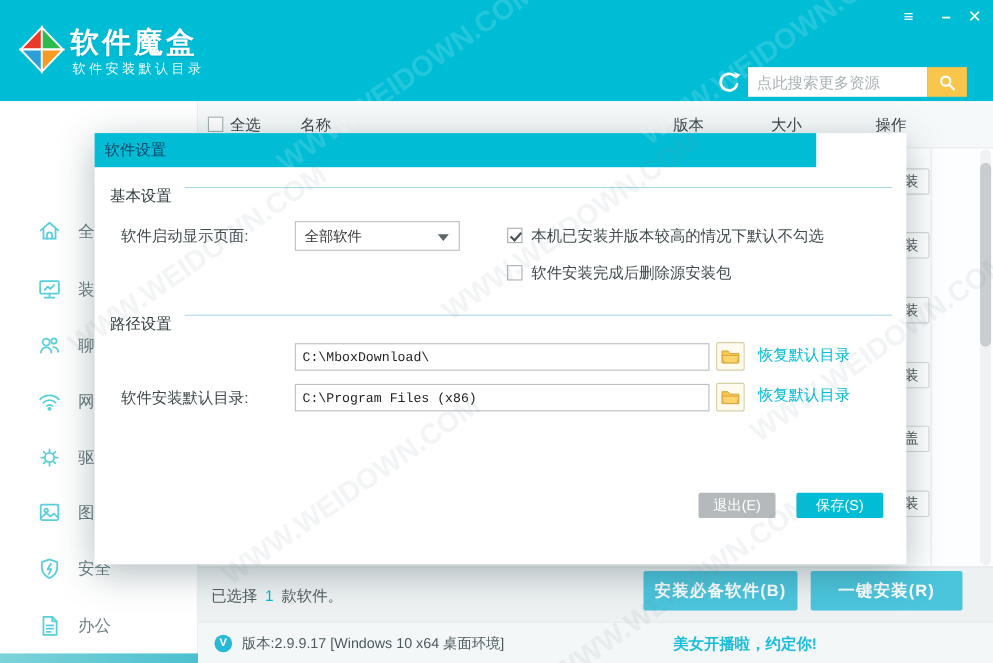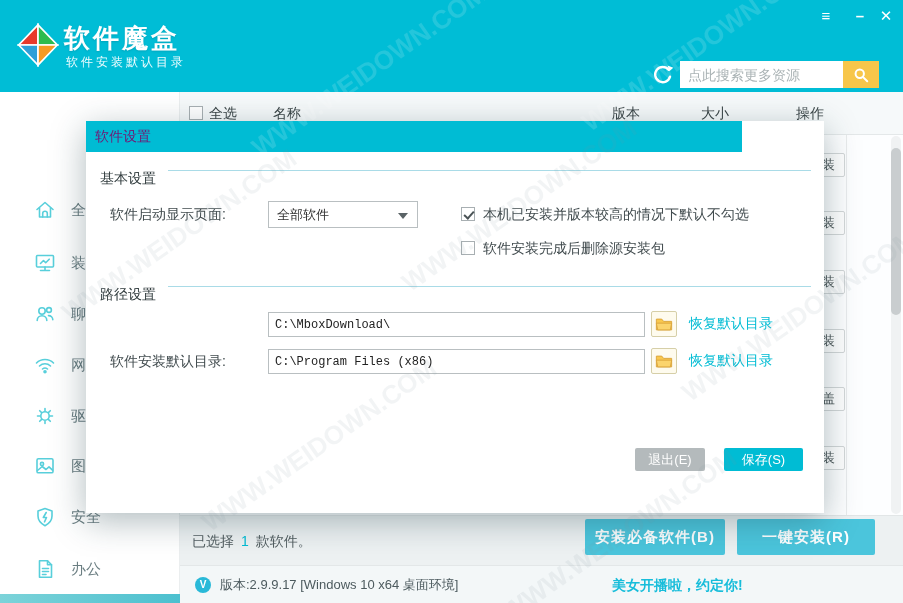--- a/index.html
+++ b/index.html
@@ -45,21 +45,21 @@
   .big-btn { position:absolute; top:3px; height:36px; background:#4BC5DC; color:#fff; font-size:15px; font-weight:bold; display:flex; align-items:center; justify-content:center; border-radius:2px; cursor:pointer; letter-spacing:1px; }
   .btn-essential { left:405px; width:140px; }
   .btn-oneclick { left:557px; width:138px; }
   .status-bar { left:180px; top:565px; width:723px; height:38px; background:#f3f7f8; border-top:1px solid #e3e7e8; z-index:1; }
   .v-badge { position:absolute; left:15px; top:11px; width:16px; height:16px; border-radius:50%; background:#29B9D8; color:#fff; font-size:10px; font-weight:bold; text-align:center; line-height:16px; }
   .version-text { position:absolute; left:40px; top:0; line-height:38px; font-size:13px; color:#4c5a5e; }
   .promo { position:absolute; left:432px; top:0; line-height:38px; font-size:14px; font-weight:bold; color:#17BDDA; cursor:pointer; }
 
   
   .dialog { left:86px; top:121px; width:738px; height:392px; background:#fff; box-shadow:0 8px 32px rgba(30,60,70,.35); z-index:20; }
-  .dlg-head { position:absolute; left:0; top:0; width:656px; height:31px; background:#00BCD4; color:#701a75; font-size:14px; line-height:31px; padding-left:9px; }
+  .dlg-head { position:absolute; left:0; top:0; width:656px; height:31px; background:#00BCD4; color:#0c4a6e; font-size:14px; line-height:31px; padding-left:9px; }
   .dlg-close { position:absolute; right:9px; top:4px; width:22px; height:22px; color:#fff; font-size:15px; font-weight:bold; text-align:center; line-height:22px; cursor:pointer; }
   .section { position:absolute; left:14px; width:711px; display:flex; font-size:14px; color:#2f3a3c; }
   .section .line { flex:1; height:1px; background:#a9dbe7; margin-left:12px; }
   .sec-basic { top:49px; } .sec-path { top:165px; }
   .dlabel { position:absolute; font-size:14px; color:#414b4e; line-height:27px; }
   .dropdown { position:absolute; left:182px; top:80px; width:150px; height:27px; border:1px solid #b9bfc1; background:#fff; font-size:13px; color:#333; line-height:25px; padding-left:8px; cursor:pointer; }
   .caret { position:absolute; right:9px; top:11px; width:0; height:0; border-left:5px solid transparent; border-right:5px solid transparent; border-top:6px solid #5a6366; }
   .dcb-label { position:absolute; left:397px; font-size:14px; color:#414b4e; line-height:27px; }
   .path-input { position:absolute; left:182px; width:377px; height:25px; border:1px solid #b9bfc1; background:#fff; font-family:"Liberation Mono","DejaVu Sans Mono",monospace; font-size:12px; color:#222; padding:0 6px; outline:none; }
   .folder-btn { position:absolute; left:565px; width:26px; height:26px; border:1px solid #d6cfa8; background:#fefbee; display:flex; align-items:center; justify-content:center; cursor:pointer; border-radius:2px; }

